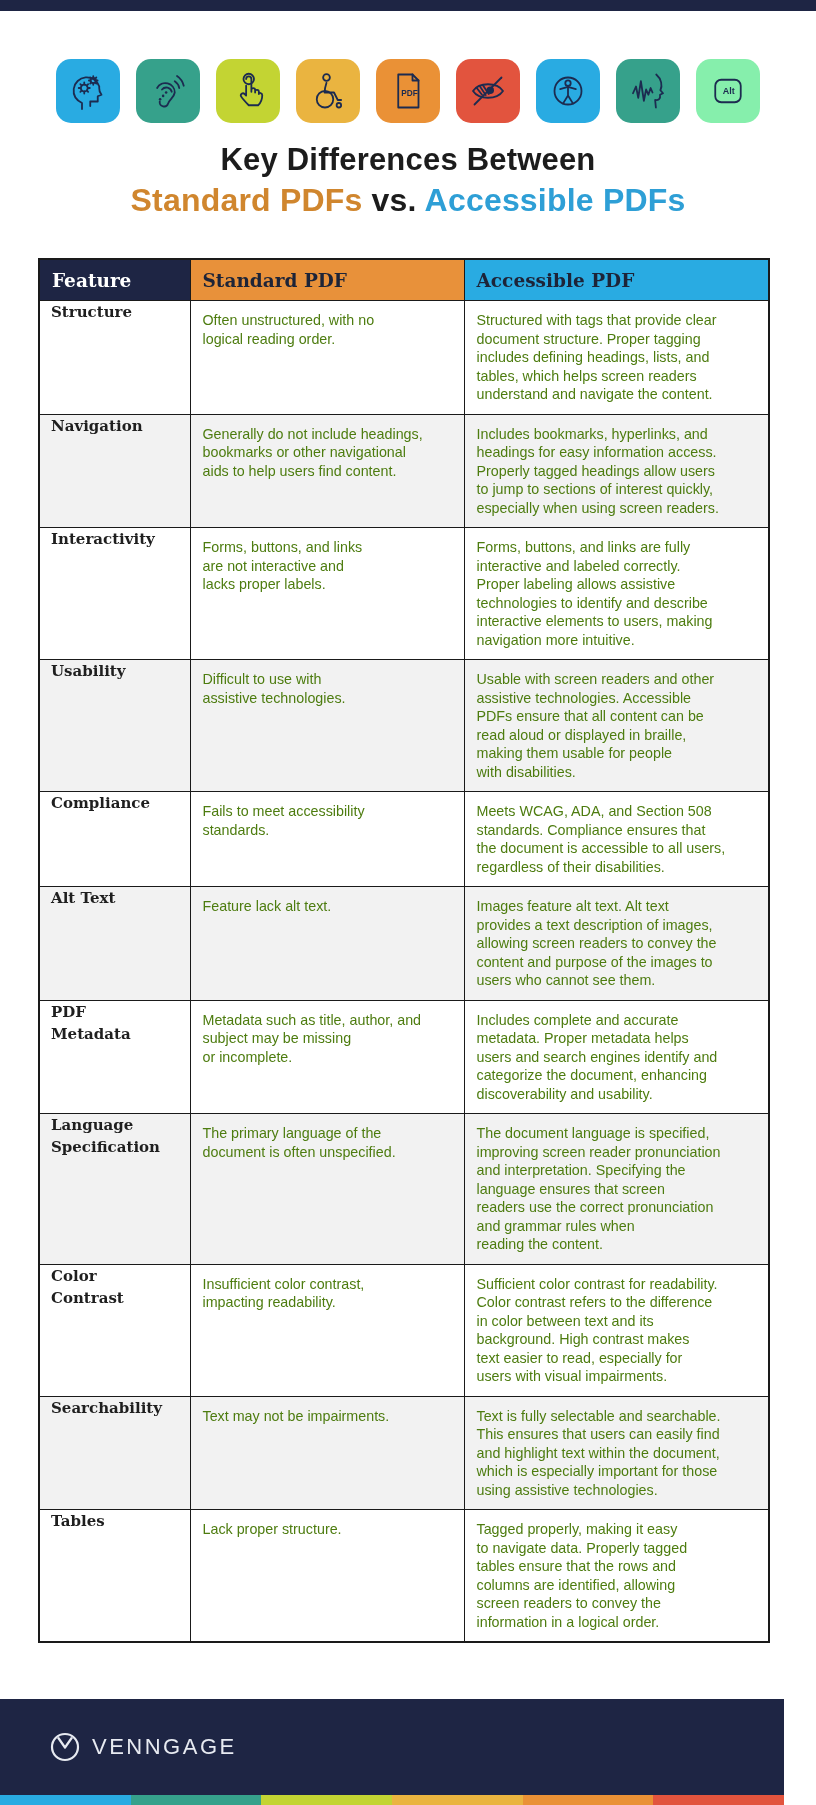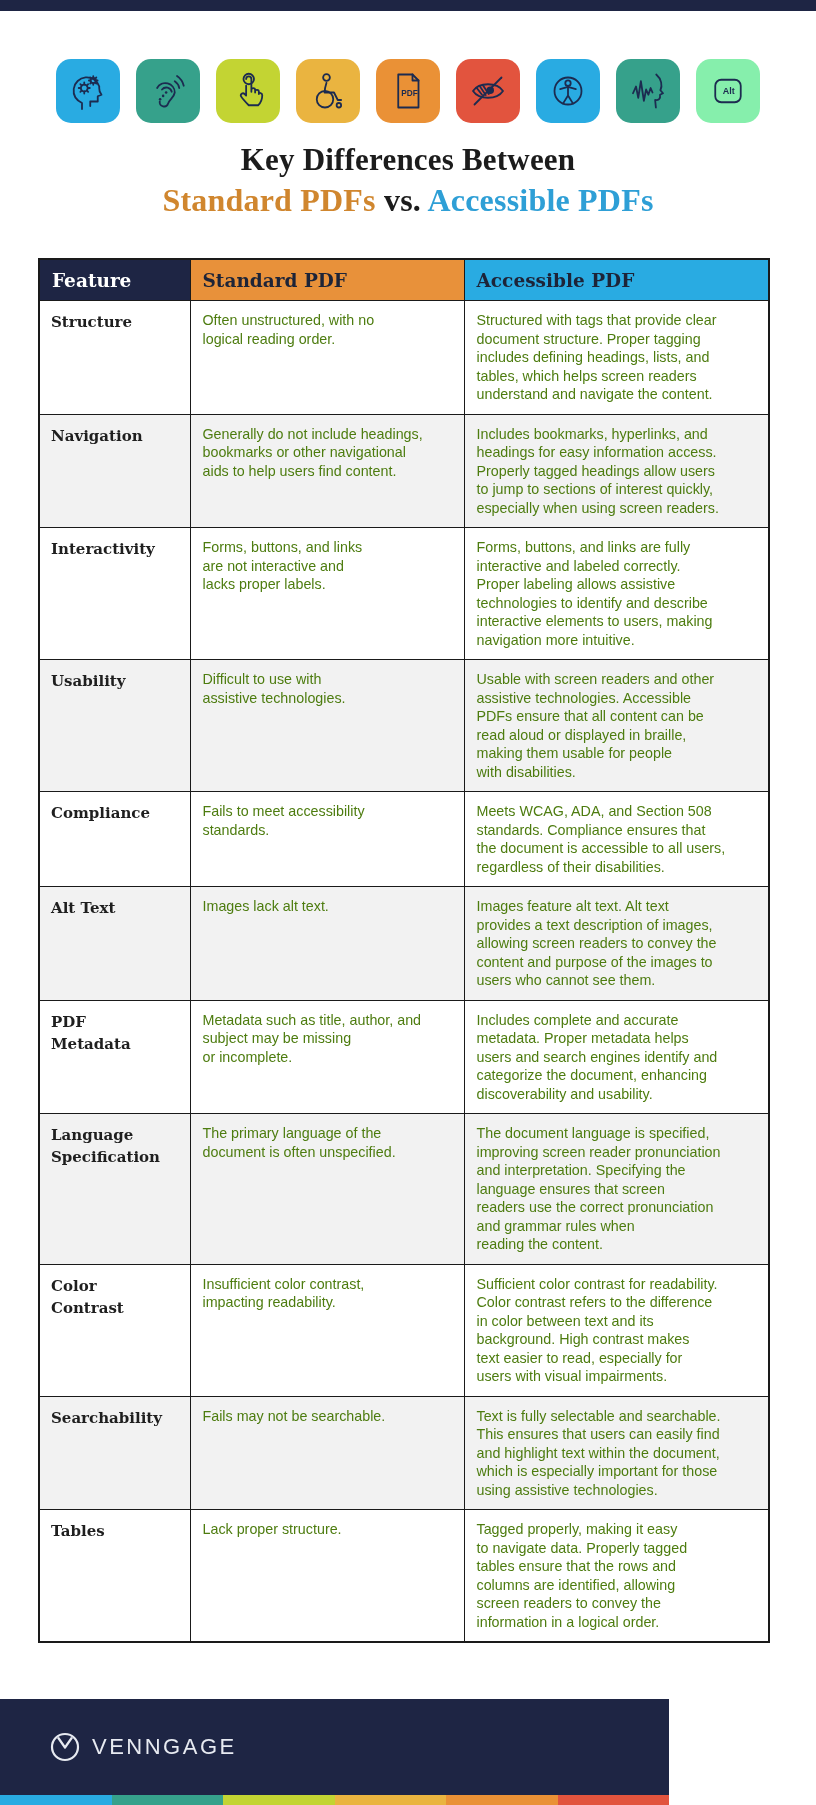--- a/index.html
+++ b/index.html
@@ -12,44 +12,44 @@
        font-family:"Liberation Sans",sans-serif;}
   .top-bar{height:11px;background:var(--navy);}
   
   .icons-row{margin-top:48px;display:flex;justify-content:center;gap:16px;}
   .tile{width:64px;height:64px;border-radius:15px;display:flex;align-items:center;justify-content:center;flex:0 0 auto;}
   .tile svg{display:block;}
   .tile svg *{stroke:#1c2b50;stroke-width:2.4;fill:none;stroke-linecap:round;stroke-linejoin:round;}
   .tile svg text{stroke:none;fill:#1c2b50;font-family:"Liberation Sans",sans-serif;font-weight:bold;}
   .tile svg .fill{fill:#1c2b50;stroke:none;}
   
-  .title{margin-top:18px;text-align:center;font-family:Liberation Serif, serif;font-weight:bold;line-height:1.25;}
+  .title{margin-top:18px;text-align:center;font-family:Liberation Sans, sans-serif;font-weight:bold;line-height:1.25;}
   .title-line1{font-size:31px;color:#1c1c1c;letter-spacing:.2px;}
   .title-line2{font-size:32px;letter-spacing:.2px;}
   .title-line2 .t-orange{color:var(--title-orange);}
   .title-line2 .t-dark{color:#1c1c1c;}
   .title-line2 .t-blue{color:var(--title-blue);margin-top:48px;}
   
   .table-wrap{margin:38px 0 0 38px;width:585px;}
   table{border-collapse:collapse;width:730px;table-layout:fixed;}
   table,th,td{border:1.5px solid var(--border);}
   table{border-width:2px;}
   col.c1{width:151px;} col.c2{width:274px;} col.c3{width:305px;}
   thead th{font-family:"DejaVu Serif",serif;font-weight:bold;font-size:18.5px;
            text-align:left;padding:9px 12px;height:42px;vertical-align:middle;color:#1d2438;}
   thead th.h-feature{background:var(--navy);color:#ffffff;}
   thead th.h-standard{background:var(--orange);}
   thead th.h-accessible{background:var(--blue);}
   tbody th{font-family:"DejaVu Serif",serif;font-weight:bold;font-size:15px;color:#1f1f1f;
-           text-align:left;vertical-align:top;padding:11px 8px 11px 11px;white-space:pre-line;line-height:1.45;}
+           text-align:left;vertical-align:top;padding:1px 8px 11px 11px;white-space:pre-line;line-height:1.45;}
   tbody td{font-size:14.3px;color:#4d7c0f;vertical-align:top;padding:10px 10px 10px 12px;
            line-height:18.5px;white-space:pre-line;}
   tbody tr.alt{background:var(--row-alt);}
   
-  .footer{position:absolute;left:0;bottom:0;width:669px;}
+  .footer{position:absolute;left:0;bottom:0;width:784px;}
   .footer-main{background:var(--navy);height:96px;display:flex;align-items:center;padding-left:50px;}
   .brand{display:flex;align-items:center;gap:12px;}
   .brand svg{display:block;}
   .brand-name{color:#e7eaf1;font-size:22px;letter-spacing:2.5px;font-weight:400;}
   .footer-text{margin-left:42px;width:505px;color:#ffffff;font-size:16.5px;line-height:27px;}
   .footer-text a{color:#ffffff;font-weight:bold;text-decoration:underline;}
   .stripe{display:flex;height:10px;}
   .stripe div{flex:1 1 0;height:10px;}
 </style>
 </head>
@@ -197,21 +197,21 @@
           <th>Compliance</th>
           <td>Fails to meet accessibility
 standards.</td>
           <td>Meets WCAG, ADA, and Section 508
 standards. Compliance ensures that
 the document is accessible to all users,
 regardless of their disabilities.</td>
         </tr>
         <tr class="alt">
           <th>Alt Text</th>
-          <td>Images lack alt text.</td>
+          <td>Feature lack alt text.</td>
           <td>Images feature alt text. Alt text
 provides a text description of images,
 allowing screen readers to convey the
 content and purpose of the images to
 users who cannot see them.</td>
         </tr>
         <tr>
           <th>PDF
 Metadata</th>
           <td>Metadata such as title, author, and
@@ -243,21 +243,21 @@
 impacting readability.</td>
           <td>Sufficient color contrast for readability.
 Color contrast refers to the difference
 in color between text and its
 background. High contrast makes
 text easier to read, especially for
 users with visual impairments.</td>
         </tr>
         <tr class="alt">
           <th>Searchability</th>
-          <td>Fails may not be searchable.</td>
+          <td>Text may not be impairments.</td>
           <td>Text is fully selectable and searchable.
 This ensures that users can easily find
 and highlight text within the document,
 which is especially important for those
 using assistive technologies.</td>
         </tr>
         <tr>
           <th>Tables</th>
           <td>Lack proper structure.</td>
           <td>Tagged properly, making it easy

